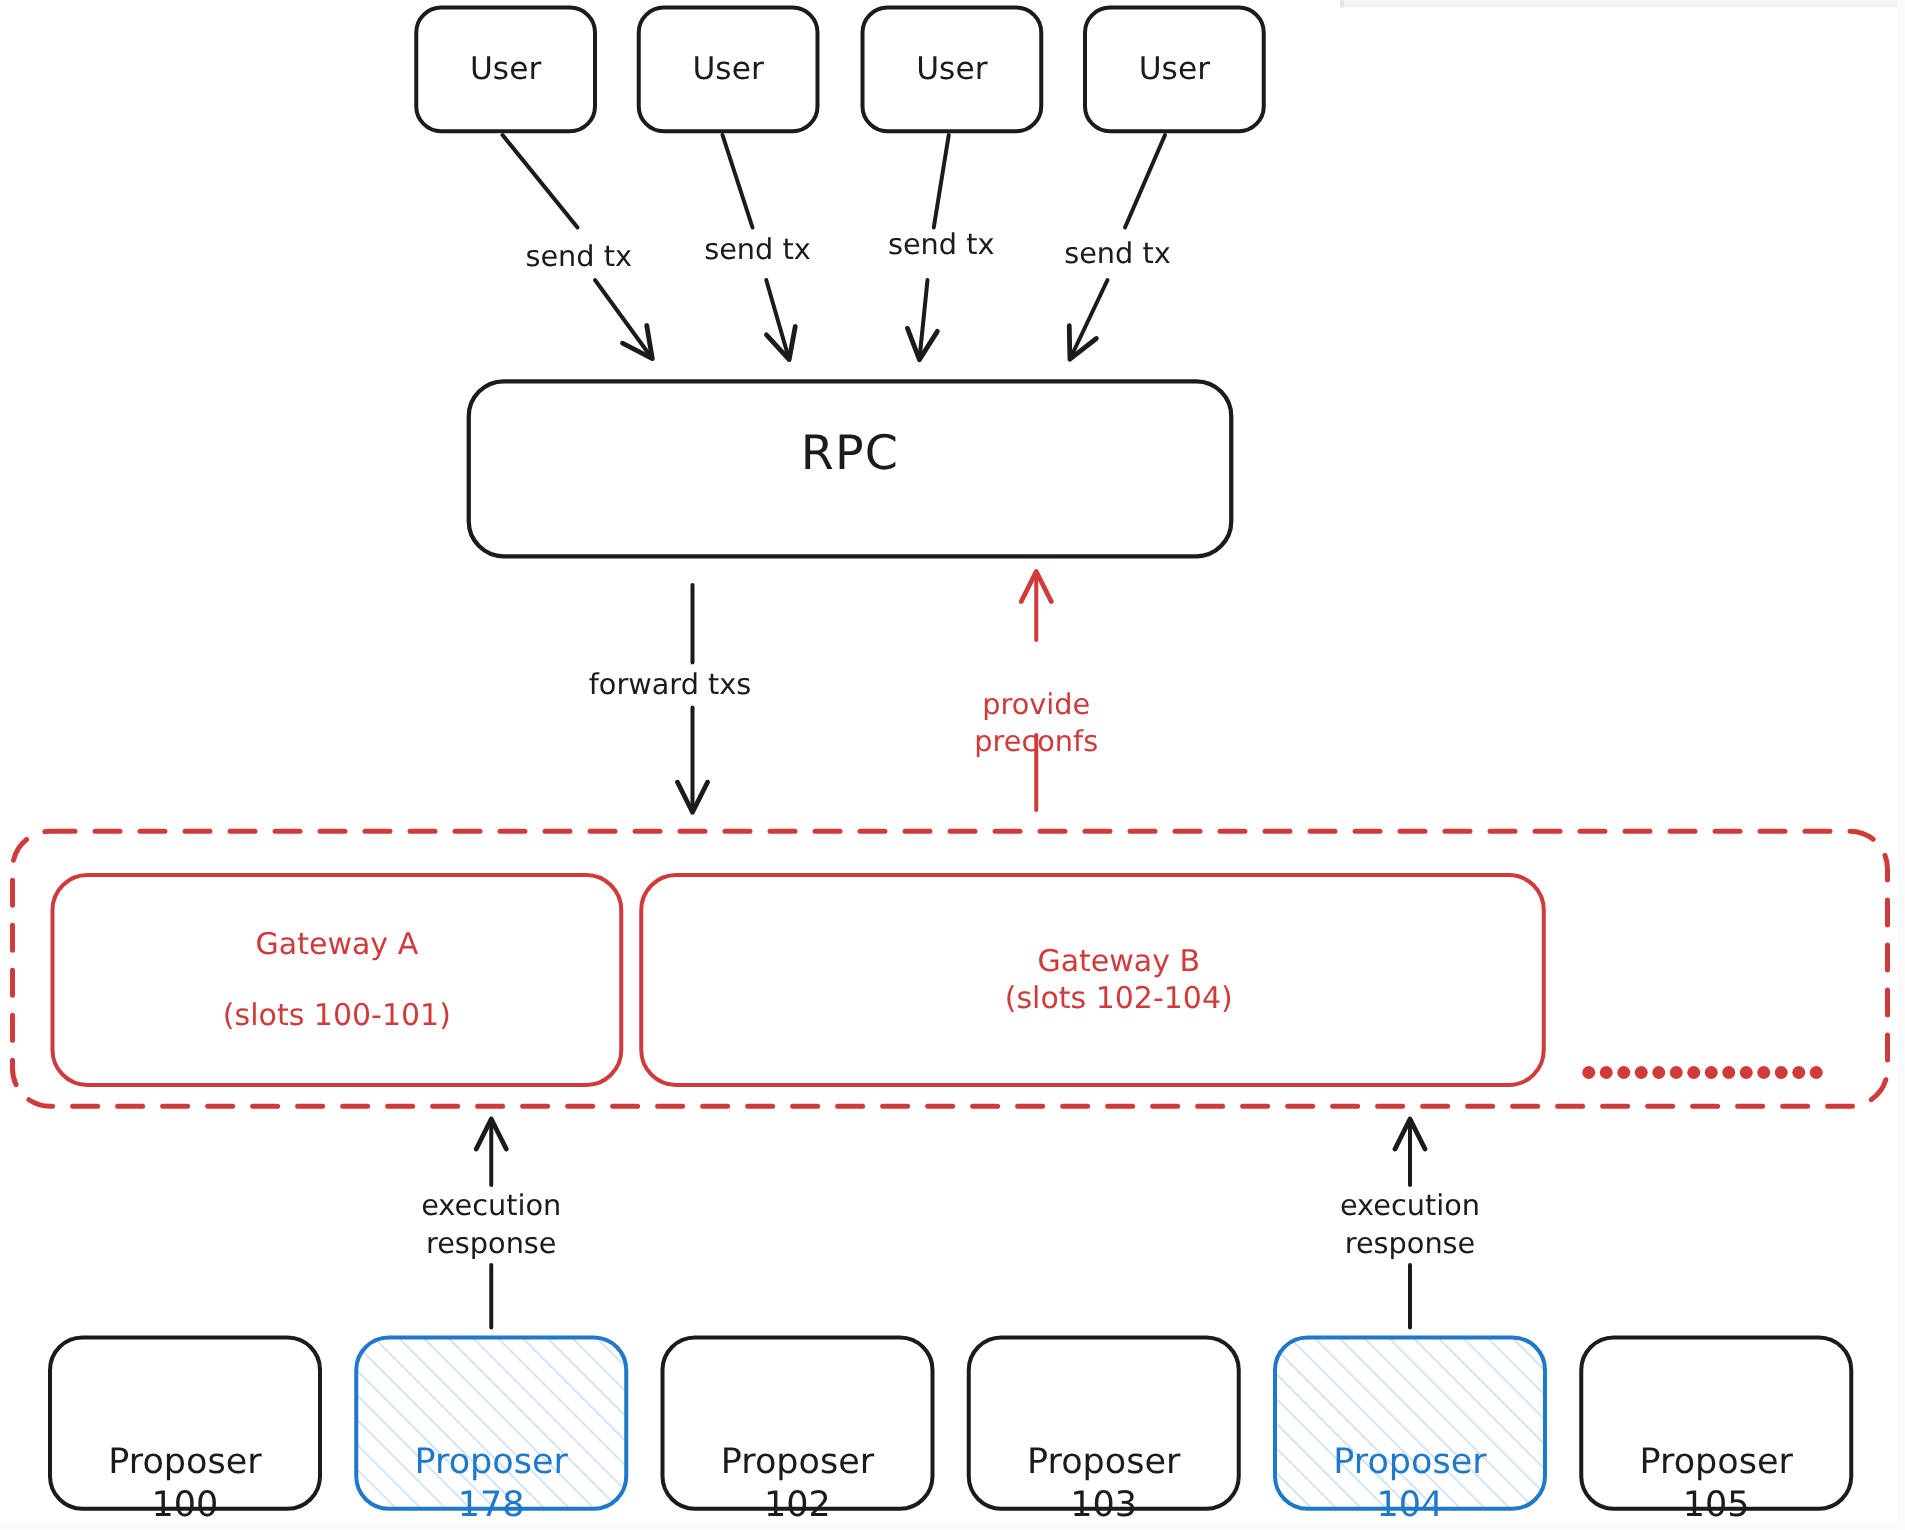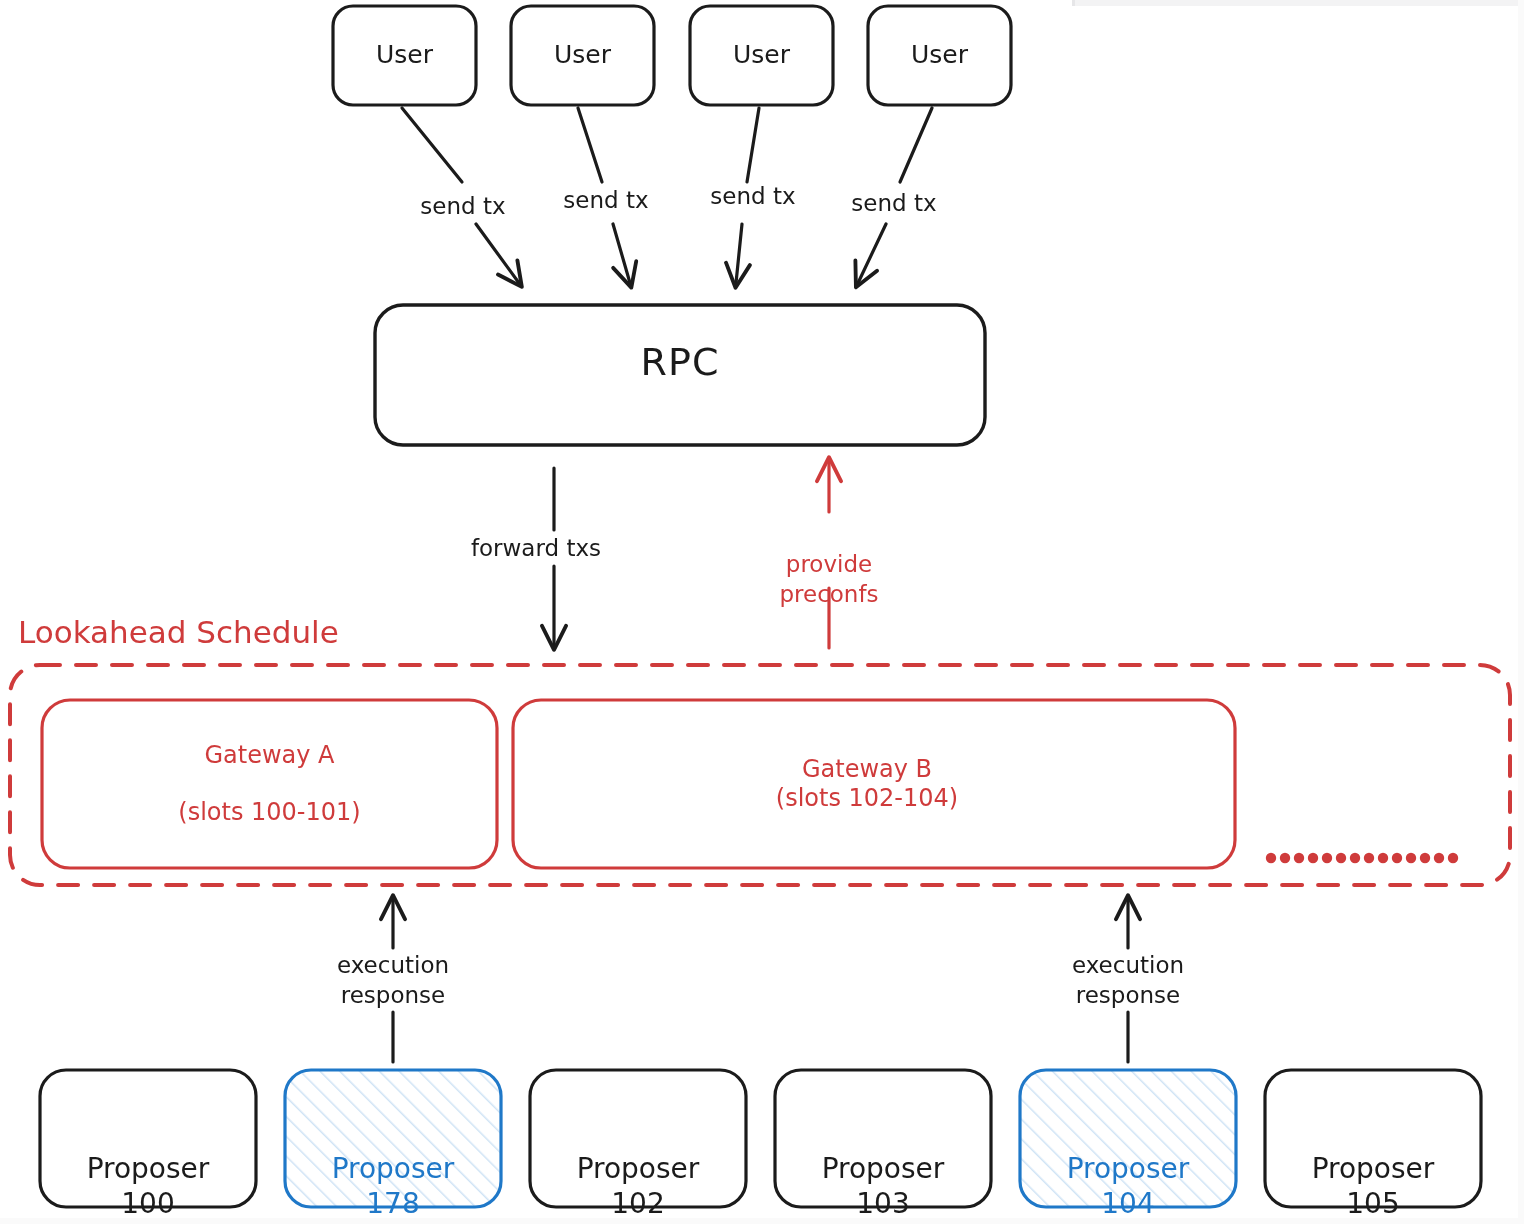--- a/index.html
+++ b/index.html
@@ -171,27 +171,26 @@
   <div class="edge-label f-edge txt-dark" style="left:833px; top:188px; width:122px;">send tx</div>
 
   <div class="node-label f-rpc txt-dark" style="left:375px; top:305px; width:610px; height:114px;">
     <span>RPC</span>
   </div>
 
   <div class="edge-label f-edge txt-dark" style="left:446px; top:533px; width:180px;text-align:center;">forward txs</div>
   <div class="edge-label f-edge txt-red" style="left:749px; top:549px; width:160px;">provide
 preconfs</div>
 
-  <div class="edge-label f-title txt-red" style="left:18px; top:612px; width:420px; text-align:left;">Lookahead Schedule</div>
 
   <div class="node-label f-gateway txt-red" style="left:42px; top:700px; width:455px; height:168px;gap:28px;">
     <span>Gateway A</span>
     <span>(slots 100-101)</span>
   </div>
-  <div class="node-label f-gateway txt-red" style="left:506px; top:700px; width:722px; height:168px;">
+  <div class="node-label f-gateway txt-red" style="left:534px; top:700px; width:722px; height:168px;">
     <span>Gateway B</span>
     <span>(slots 102-104)</span>
   </div>
 
   <div class="edge-label f-edge txt-dark" style="left:293px; top:950px; width:200px;">execution
 response</div>
   <div class="edge-label f-edge txt-dark" style="left:1028px; top:950px; width:200px;">execution
 response</div>
 
   <div class="node-label f-proposer txt-dark" style="left:40px; top:1070px; width:216px; height:137px;">

